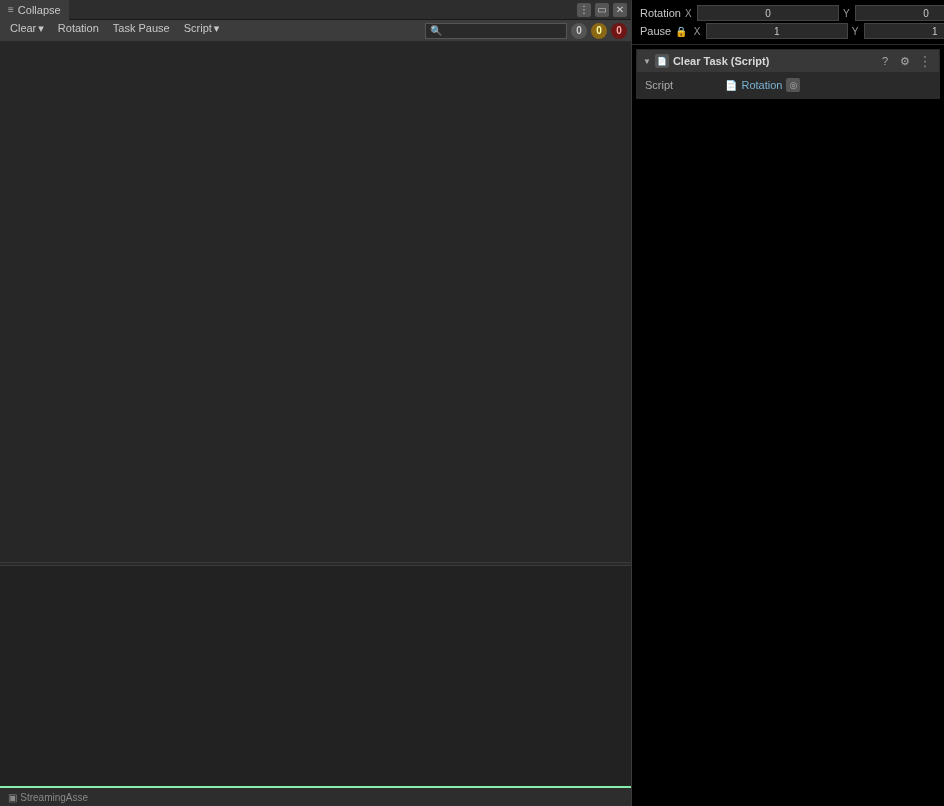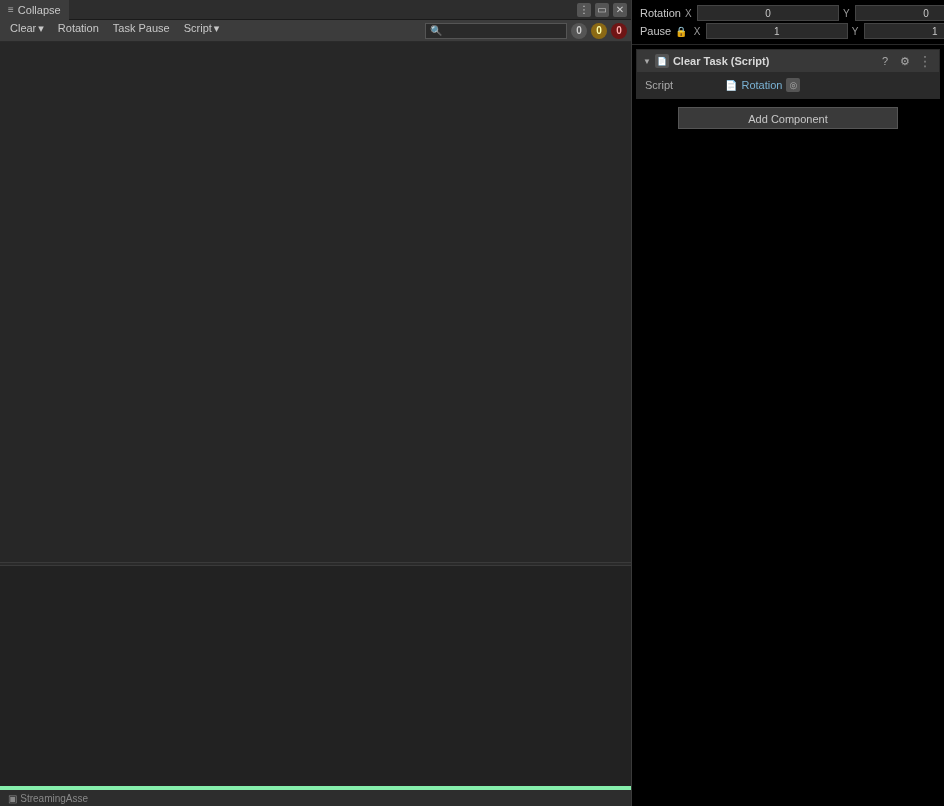--- a/index.html
+++ b/index.html
@@ -153,21 +153,21 @@
     .console-bottom {
       height: 220px;
       background: #222;
       overflow: hidden;
       position: relative;
     }
 
     .status-bar {
       height: 20px;
       background: #2d2d2d;
-      border-top: 4px solid #86efac;
+      border-top: 2px solid #86efac;
       display: flex;
       align-items: center;
       padding: 0 8px;
       font-size: 10px;
       color: #888;
       gap: 4px;
     }
 
     
     .inspector-panel {
@@ -466,15 +466,14 @@
           <span class="field-label">Script</span>
           <div class="field-value">
             <span class="field-script-icon">📄</span>
             <span class="field-script-name">Rotation</span>
             <span class="field-script-btn">◎</span>
           </div>
         </div>
       </div>
     </div>
 
-    <button class="add-component-btn">Add Component</button>
   </div>
 </div>
 
 </body></html>

